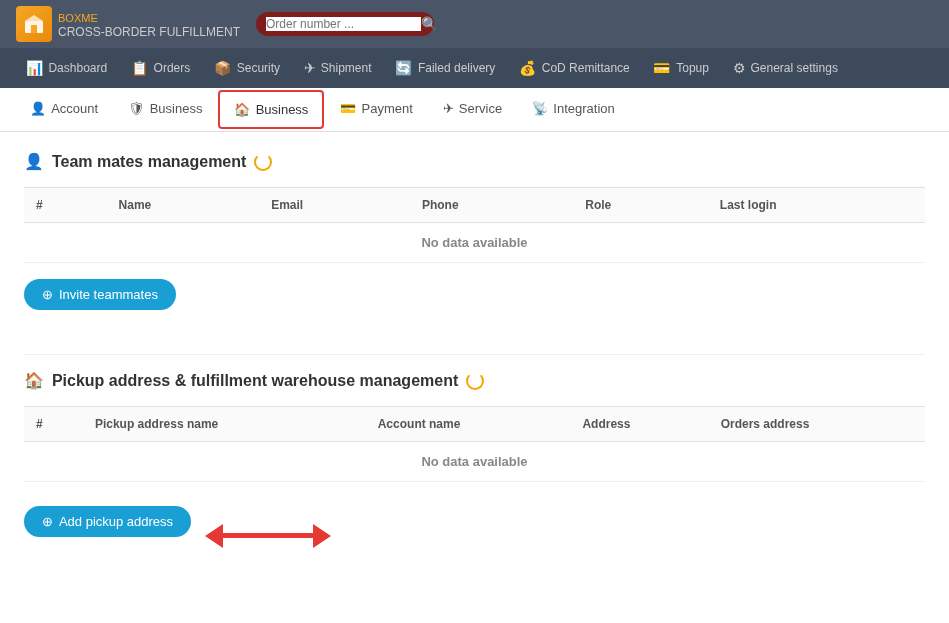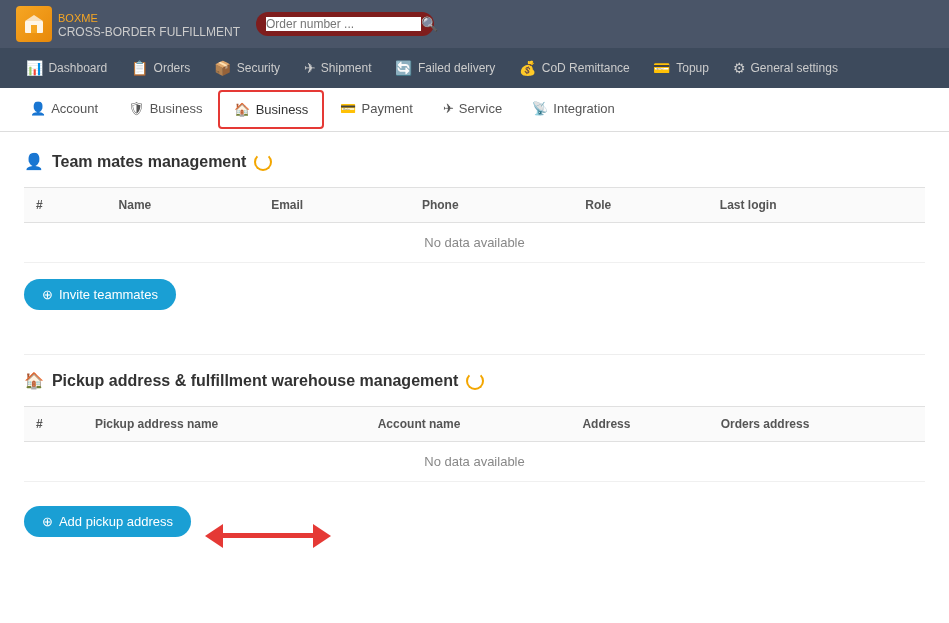--- a/index.html
+++ b/index.html
@@ -109,20 +109,21 @@
       color: #555;
       border-top: 1px solid #e0e0e0;
       border-bottom: 1px solid #e0e0e0;
       background: #fafafa;
     }
     .data-table td {
       padding: 12px;
       font-size: 13px;
       color: #888;
       border-bottom: 1px solid #f0f0f0;
+      font-weight: bold;
     }
     .no-data { text-align: center; color: #aaa; padding: 20px; }
 
     .btn-blue {
       background: #1a9fd4;
       color: white;
       border: none;
       border-radius: 20px;
       padding: 8px 18px;
       font-size: 13px;

